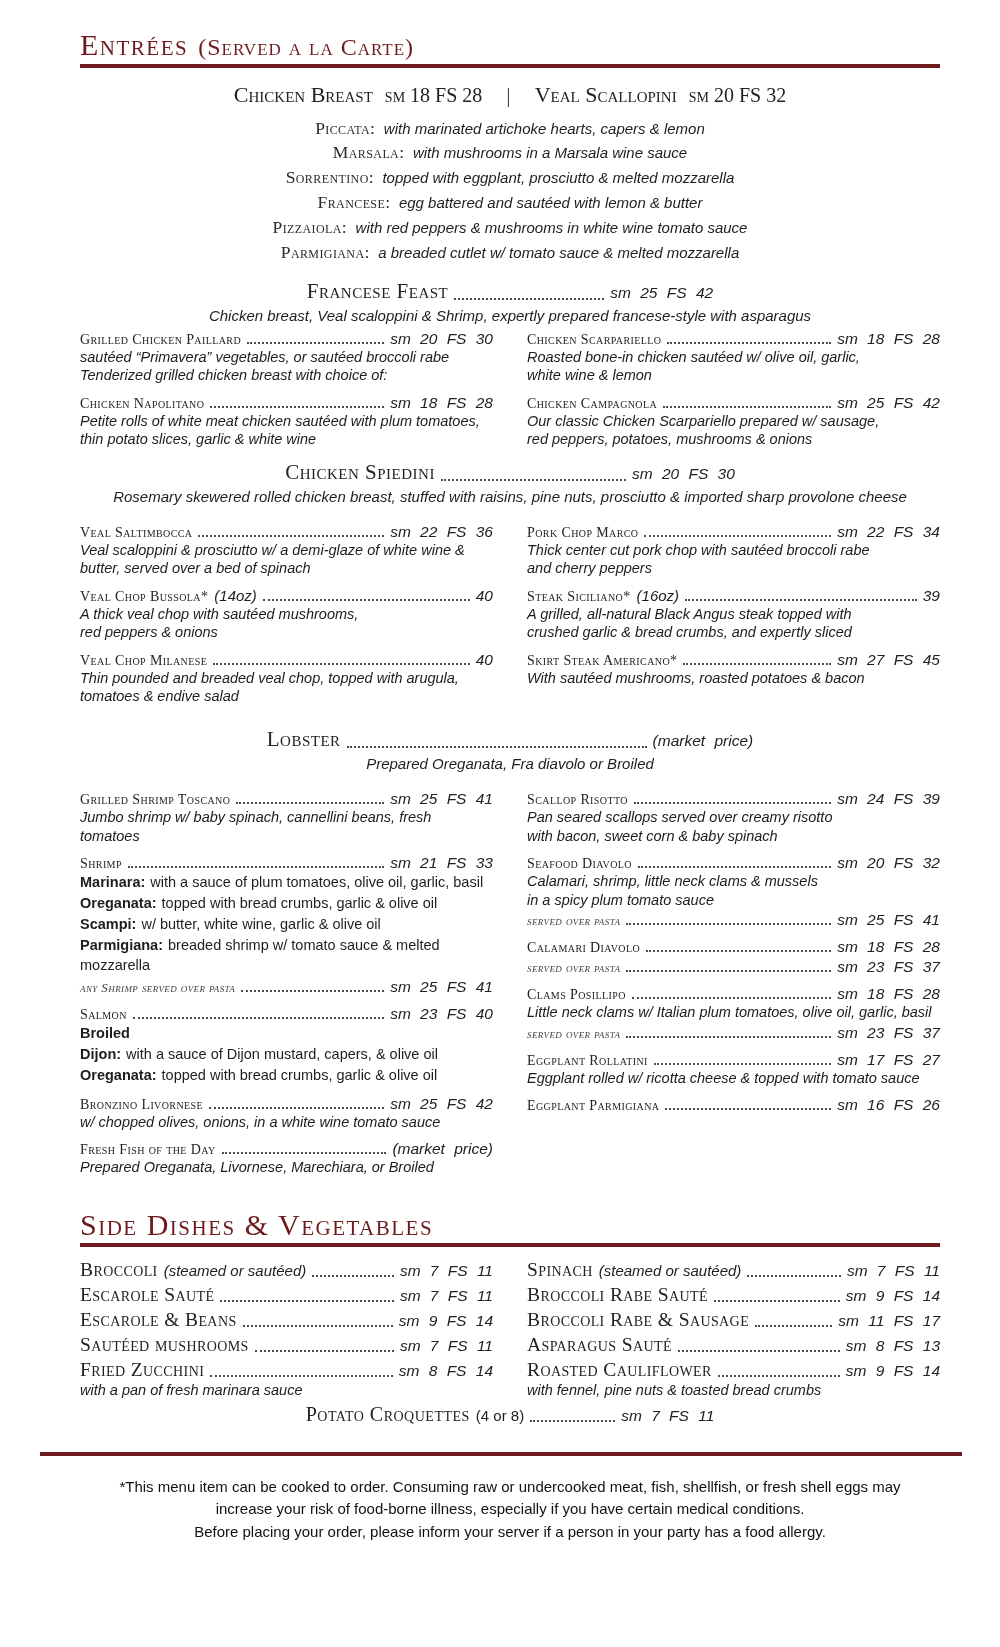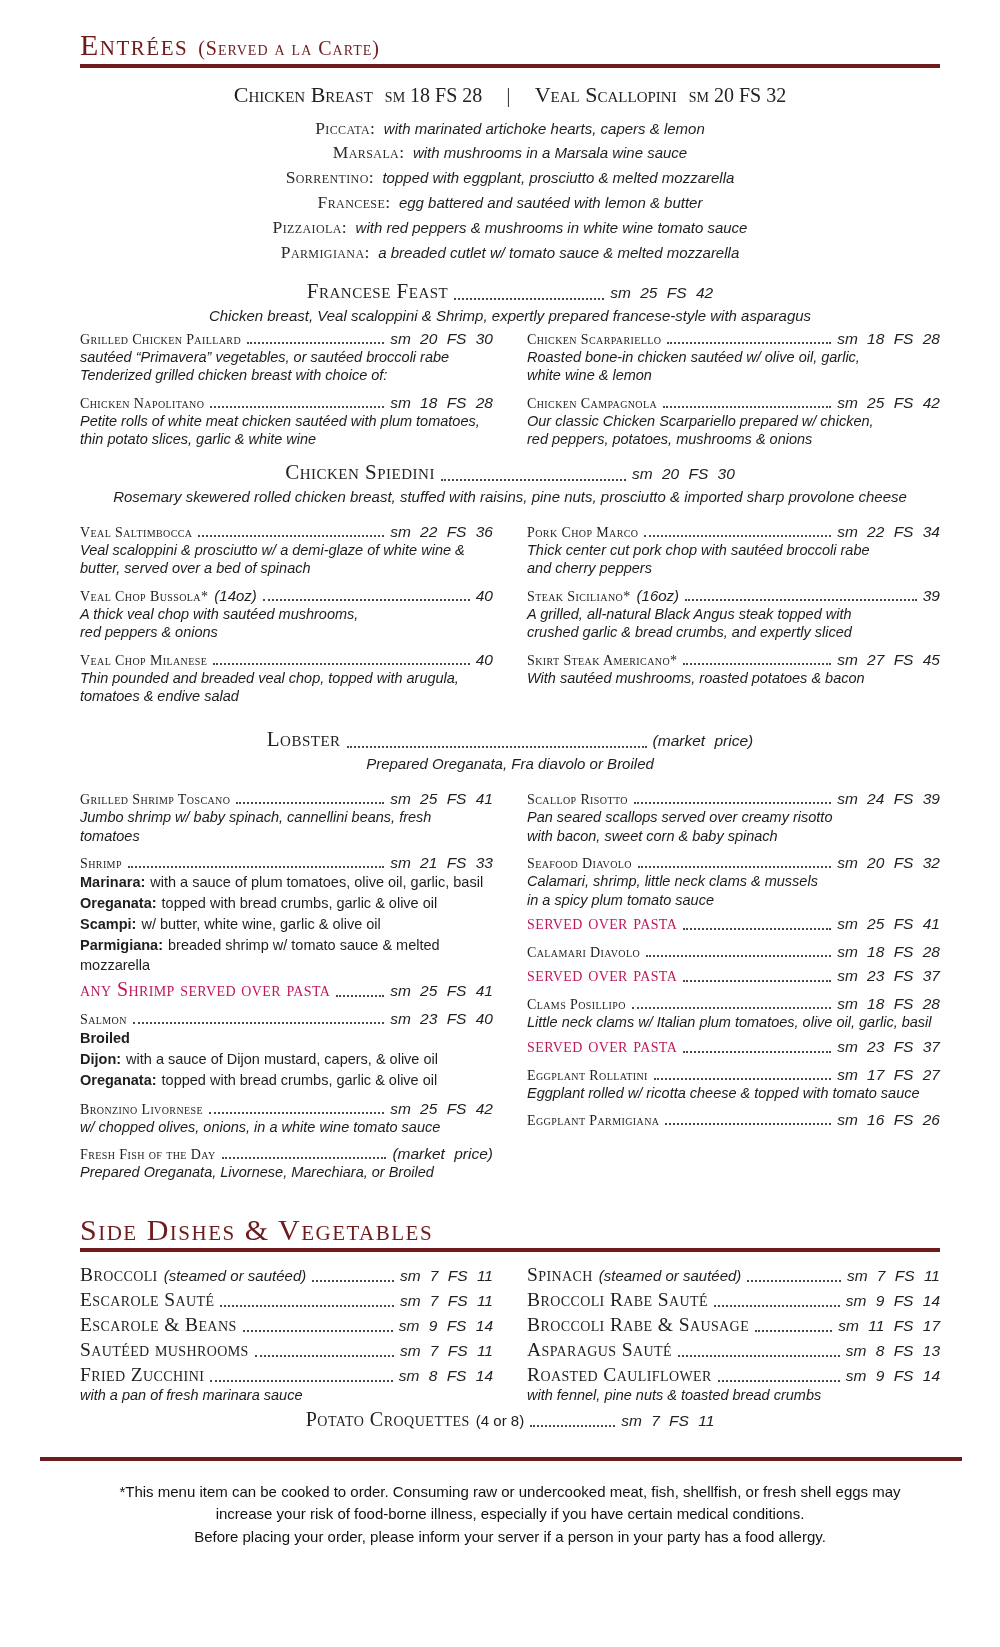--- a/index.html
+++ b/index.html
@@ -2,21 +2,21 @@
 <html><head>
 <meta charset="utf-8">
 <style>
   html,body{margin:0;padding:0;background:#ffffff;}
   body{width:1000px;height:1647px;overflow:hidden;font-family:"Liberation Sans",sans-serif;color:#1e1e1e;}
   .page{box-sizing:border-box;width:1000px;padding:28px 60px 0 80px;}
 
   
   .h1{border-bottom:4px solid #6e1b1e;padding-bottom:1px;margin-bottom:14px;}
   .h1-title{font-family:"Liberation Serif",serif;font-variant:small-caps;font-size:30px;line-height:1.15;color:#6e1b1e;letter-spacing:1.5px;}
-  .h1-sub{font-family:"Liberation Serif",serif;font-variant:small-caps;font-size:20px;color:#6e1b1e;margin-left:10px;letter-spacing:1px;}
+  .h1-sub{font-family:"Liberation Serif",serif;font-variant:small-caps;font-size:24px;color:#6e1b1e;margin-left:10px;letter-spacing:1px;}
   .h2{margin-top:22px;margin-bottom:12px;}
 
   
   .duo{text-align:center;margin:4px 0 8px;font-family:"Liberation Serif",serif;font-variant:small-caps;font-size:22px;color:#222;}
   .duo-price{font-size:20px;margin-left:12px;}
   .duo-sep{margin:0 24px;color:#444;}
 
   
   .prep{text-align:center;line-height:1.42;}
   .prep-name{font-family:"Liberation Serif",serif;font-variant:small-caps;font-size:17.5px;color:#2a2a2a;letter-spacing:.4px;}
@@ -30,21 +30,21 @@
   .fleader{display:inline-block;border-bottom:2px dotted #4a4a4a;margin:0 6px 4px;align-self:flex-end;}
   .iprice{font-style:italic;font-size:15.5px;white-space:nowrap;word-spacing:5px;color:#222;}
   .desc{font-style:italic;font-size:14.5px;line-height:1.28;color:#1c1c1c;}
   .item{margin-bottom:9px;}
 
   
   .subs{line-height:1.3;}
   .sub-label{font-weight:bold;font-size:14.5px;}
   .sub-text{font-size:14.5px;margin-left:5px;}
   .extra{margin-top:2px;}
-  .ename{font-family:"Liberation Serif",serif;font-variant:small-caps;font-size:20px;letter-spacing:.4px;white-space:nowrap;color:#be185d;}
+  .ename{font-family:"Liberation Serif",serif;font-variant:small-caps;font-style:italic;font-size:13px;letter-spacing:.4px;white-space:nowrap;color:#404040;}
 
   
   .citem{margin:12px 0 6px;}
   .crow{display:flex;justify-content:center;align-items:baseline;}
   .cname{font-family:"Liberation Serif",serif;font-variant:small-caps;font-size:21px;letter-spacing:.5px;white-space:nowrap;color:#232323;}
   .cdesc{text-align:center;font-style:italic;font-size:15px;margin-top:3px;}
 
   
   .cols{display:flex;gap:34px;}
   .col{flex:1;min-width:0;}
@@ -146,21 +146,21 @@
     <div class="desc">white wine &amp; lemon</div>
 
   </div>
         <div class="item">
     <div class="row">
       <span class="iname">Chicken Campagnola</span>
 
       <span class="leader"></span>
       <span class="iprice">sm 25  FS 42</span>
     </div>
-    <div class="desc">Our classic Chicken Scarpariello prepared w/ chicken,</div>
+    <div class="desc">Our classic Chicken Scarpariello prepared w/ sausage,</div>
     <div class="desc">red peppers, potatoes, mushrooms &amp; onions</div>
 
   </div>
       </div>
   </div>
 
   <div class="citem mb18" style="margin-top:0">
     <div class="crow">
       <span class="cname">Chicken Spiedini</span>
       <span class="fleader" style="width:185px"></span>

